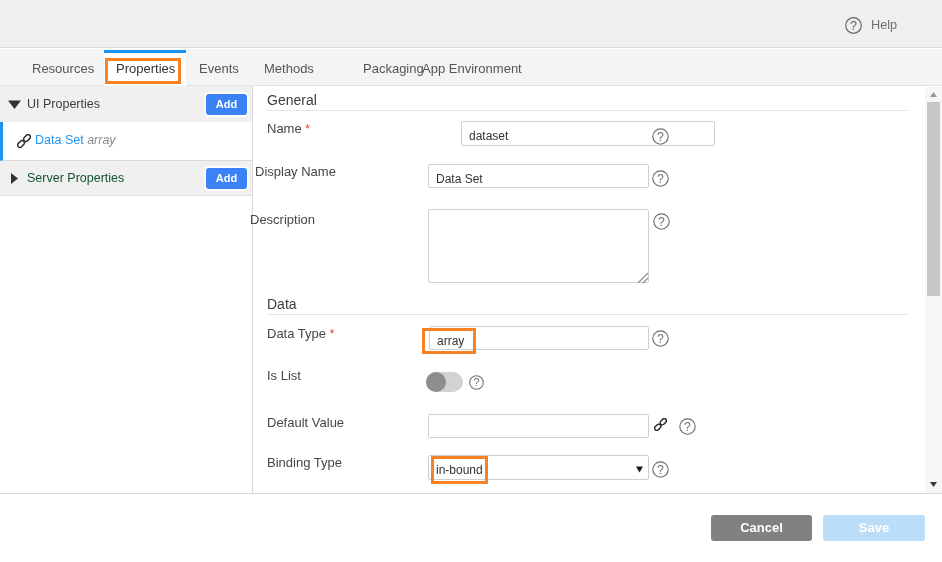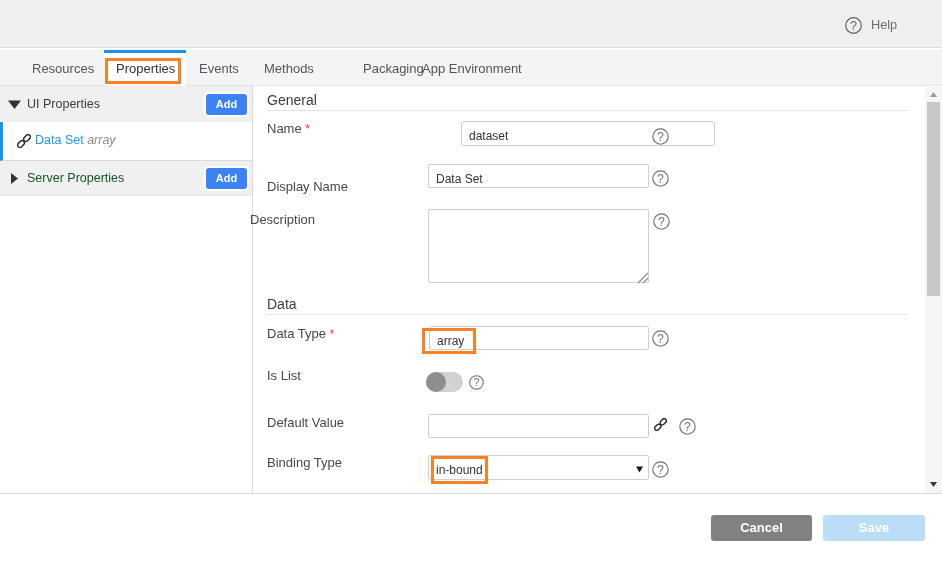--- a/index.html
+++ b/index.html
@@ -82,21 +82,21 @@
   <div class="abs sechead" style="left:267px; top:92px;">General</div>
   <div class="abs secline" style="left:267px; top:110px; width:641px;"></div>
 
   <div class="abs flabel" style="left:267px; top:121px;">Name <span class="red">*</span></div>
   <div class="abs finput" style="left:428px; top:121px; width:254px; height:25px;margin-left:33px;">dataset</div>
   <svg class="abs qicon" style="left:652px; top:128px;" viewBox="0 0 17 17">
     <circle cx="8.5" cy="8.5" r="7.7" fill="none" stroke="#6f6f6f" stroke-width="1.15"></circle>
     <text x="8.5" y="12.9" text-anchor="middle" font-size="12.3" fill="#6f6f6f" font-family="Liberation Sans">?</text>
   </svg>
 
-  <div class="abs flabel" style="left:267px; top:164px;margin-top:15px;">Display Name</div>
+  <div class="abs flabel" style="left:255px; top:164px;">Display Name</div>
   <div class="abs finput" style="left:428px; top:164px; width:221px; height:24px;">Data Set</div>
   <svg class="abs qicon" style="left:652px; top:170px;" viewBox="0 0 17 17">
     <circle cx="8.5" cy="8.5" r="7.7" fill="none" stroke="#6f6f6f" stroke-width="1.15"></circle>
     <text x="8.5" y="12.9" text-anchor="middle" font-size="12.3" fill="#6f6f6f" font-family="Liberation Sans">?</text>
   </svg>
 
   <div class="abs flabel" style="left:250px; top:212px;">Description</div>
   <div class="abs finput" style="left:428px; top:209px; width:221px; height:74px;"></div>
   <svg class="abs" style="left:637px; top:272px;" width="12" height="12">
     <path d="M11,1 L1,11 M11,6 L6,11" stroke="#8a8a8a" stroke-width="1.1" fill="none"></path>

